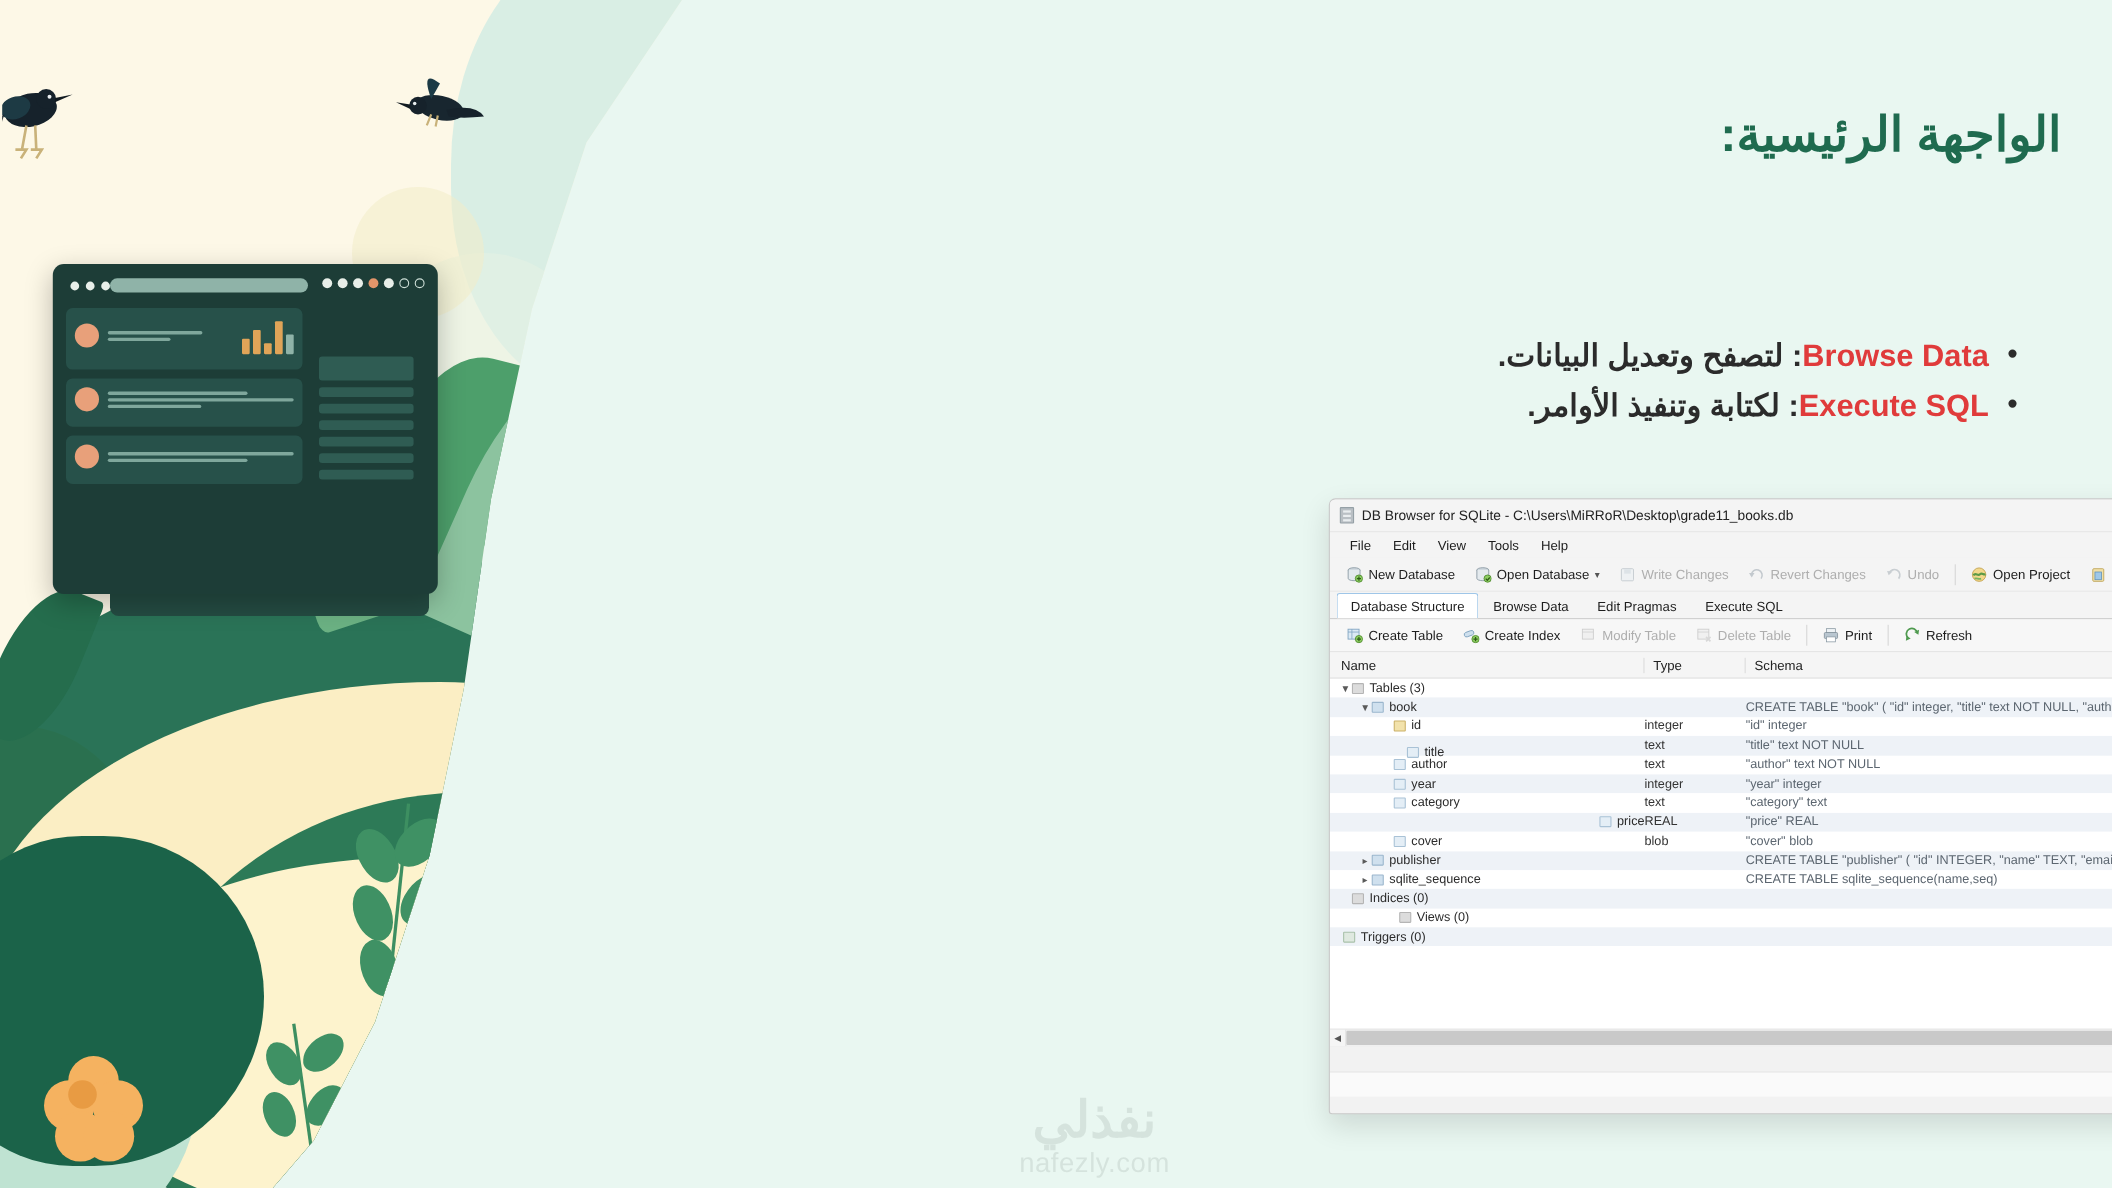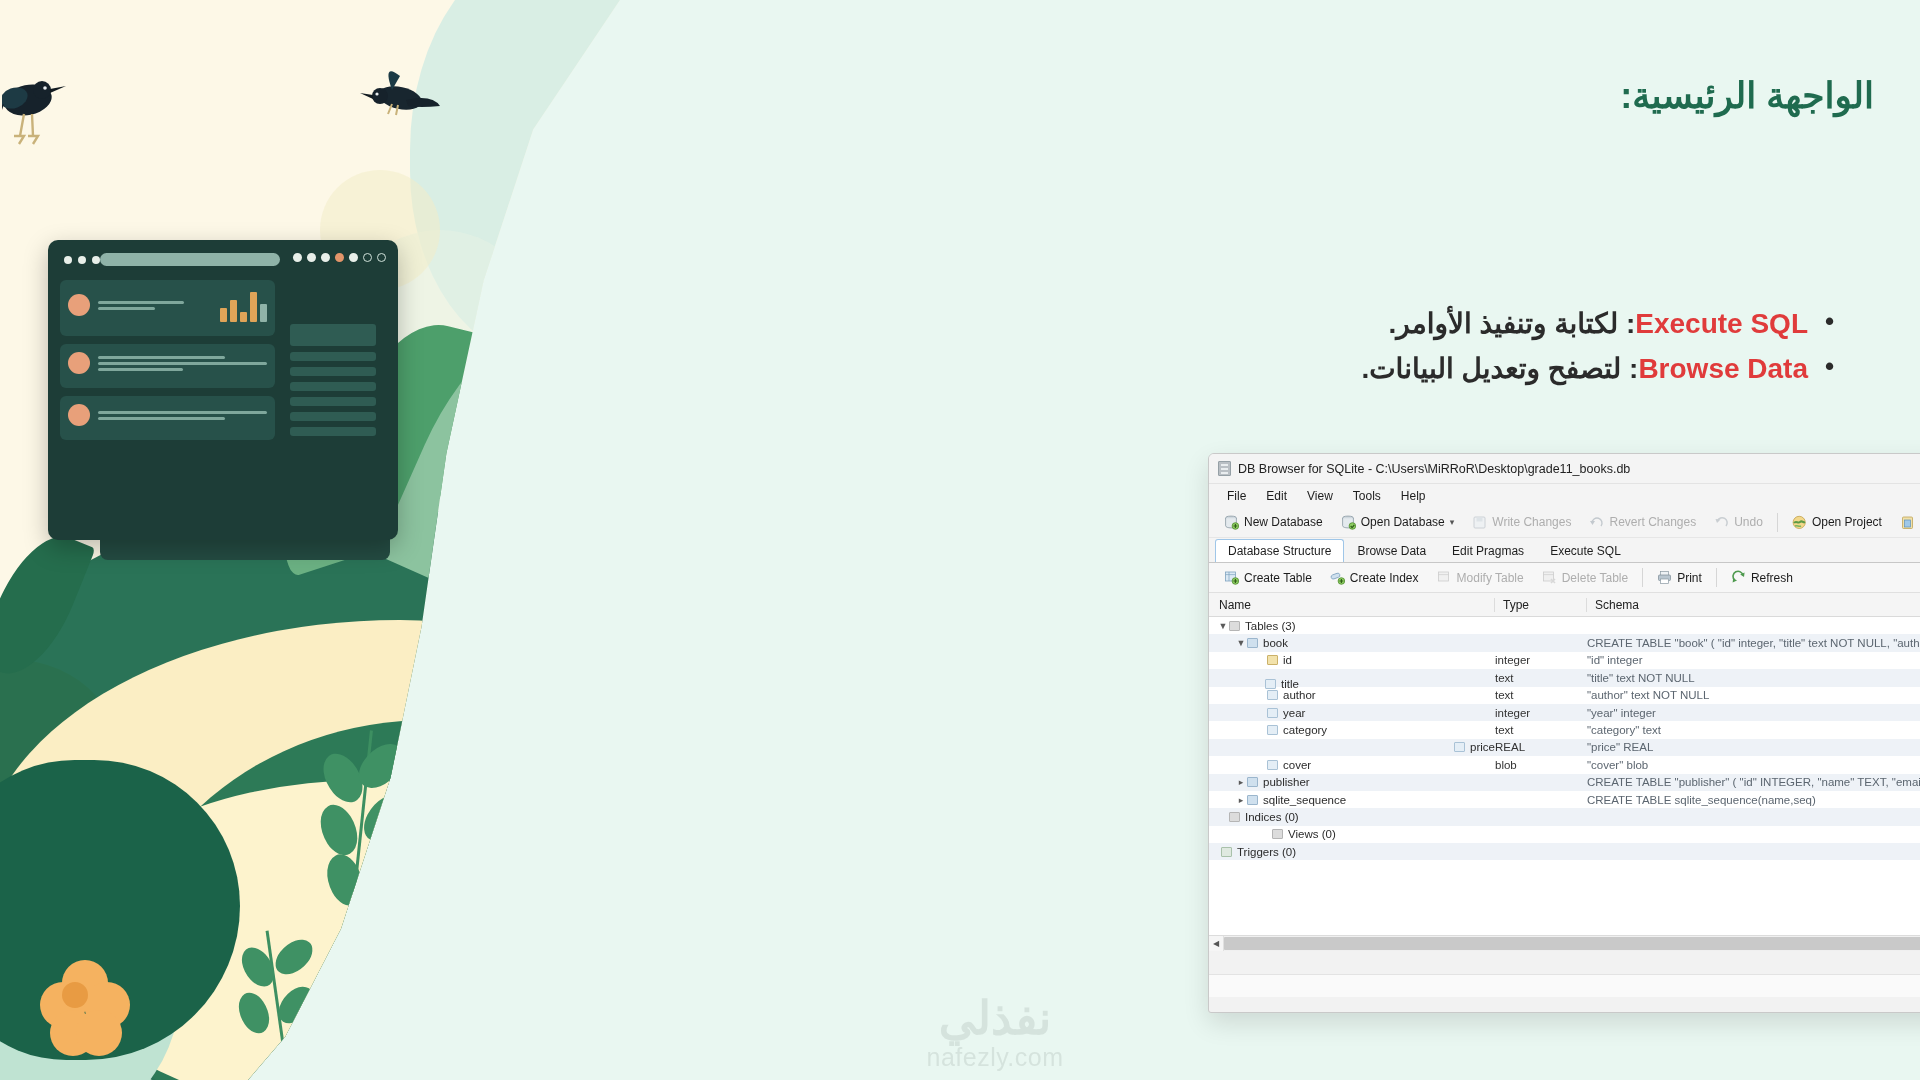--- a/index.html
+++ b/index.html
@@ -131,22 +131,22 @@
   .mock-line.m { width: 75%; }
   .mock-bars { display: flex; align-items: flex-end; gap: 3px; height: 34px; }
   .mock-bars span { width: 7px; background: #e0a458; border-radius: 1px; display: block; }
   .mock-side { position: absolute; right: 10px; top: 44px; width: 86px; }
   .mock-side .p { height: 9px; background: #2f5c53; border-radius: 3px; margin-bottom: 6px; }
 
   
   .content { position: absolute; right: 0; top: 0; width: 1300px; height: 1080px; }
 
   .slide-title {
-    position: absolute; right: 46px; top: 75px;
-    font-size: 36px; font-weight: bold;
+    position: absolute; right: 46px; top: 96px;
+    font-size: 44px; font-weight: bold;
     color: #1f6b4f; direction: rtl; text-align: right;
     letter-spacing: 0;
   }
   .bullets {
     position: absolute; right: 46px; top: 278px;
     direction: rtl; text-align: right;
     font-size: 28px; font-weight: bold; color: #2b2b2b;
     line-height: 1.32;
   }
   .bullets li { margin-bottom: 8px; list-style: none; position: relative; padding-right: 26px; }
@@ -401,24 +401,24 @@
     </div>
   </div>
 </div>
 
 <div class="content">
 
   <div class="slide-title">الواجهة الرئيسية:</div>
 
   <ul class="bullets">
     <li>
-      <span class="kw">Execute SQL</span><span>: لكتابة وتنفيذ الأوامر.</span>
+      <span class="kw">Browse Data</span><span>: لتصفح وتعديل البيانات.</span>
     </li>
     <li>
-      <span class="kw">Browse Data</span><span>: لتصفح وتعديل البيانات.</span>
+      <span class="kw">Execute SQL</span><span>: لكتابة وتنفيذ الأوامر.</span>
     </li>
   </ul>
 
   <div class="dbwin">
 
     <div class="titlebar">
       <span class="title-ico"></span>
       <span class="title-text">DB Browser for SQLite - C:\Users\MiRRoR\Desktop\grade11_books.db</span>
 
     </div>
@@ -615,21 +615,21 @@
         <div class="t-name" style="padding-left:46px;">
           <span class="arrow blank">▸</span>
           <span class="nodeico key"></span>
           <span>id</span>
         </div>
         <div class="t-type">integer</div>
         <div class="t-schema">"id" integer</div>
       </div>
 
       <div class="trow alt">
-        <div class="t-name" style="padding-left:44px;margin-top:12px;">
+        <div class="t-name" style="padding-left:58px;margin-top:12px;">
           <span class="arrow blank">▸</span>
           <span class="nodeico col"></span>
           <span>title</span>
         </div>
         <div class="t-type">text</div>
         <div class="t-schema">"title" text NOT NULL</div>
       </div>
 
       <div class="trow">
         <div class="t-name" style="padding-left:46px;">

